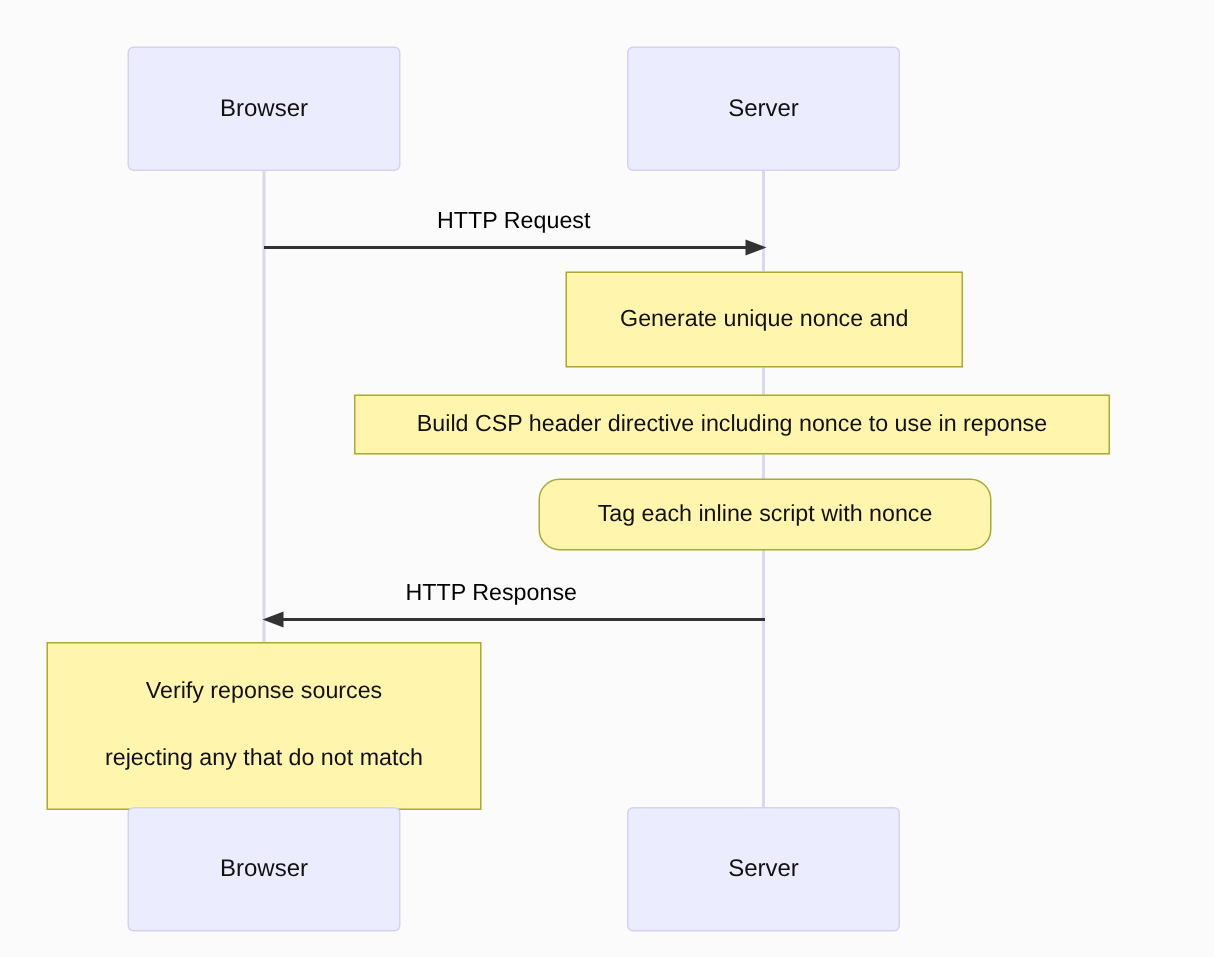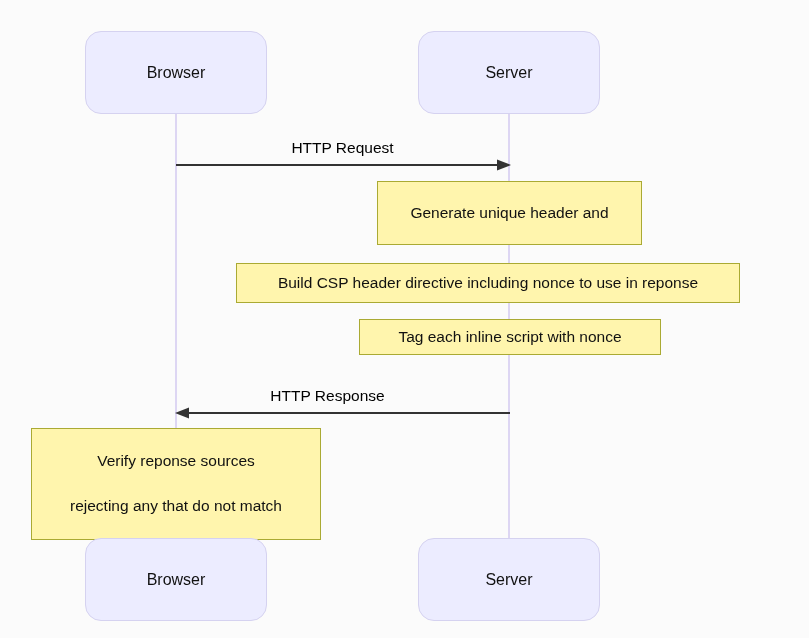--- a/index.html
+++ b/index.html
@@ -21,21 +21,21 @@
   .lifeline {
     position: absolute;
     width: 2px;
     background: #ddd6f3;
   }
   .participant {
     position: absolute;
     box-sizing: border-box;
     background: #ececff;
     border: 1px solid #d5d2f0;
-    border-radius: 16px;
+    border-radius: 4px;
     display: flex;
     align-items: center;
     justify-content: center;
     color: #111111;
     font-size: 16px;
     line-height: 1.2;
   }
   .note {
     position: absolute;
     box-sizing: border-box;
@@ -84,29 +84,29 @@
   <div class="msg-label" style="left:176px; top:139px; width:333px;">HTTP Request</div>
   <div class="msg-arrow" style="left:176px; top:159px; width:335px;">
     <svg width="335" height="12" viewBox="0 0 335 12">
       <line x1="0" y1="6" x2="326" y2="6" stroke="#333333" stroke-width="2"></line>
       <polygon points="335,6 321,0.6 321,11.4" fill="#333333"></polygon>
     </svg>
   </div>
 
   <div class="note" style="left:377px; top:181px; width:265px; height:64px;">
     <span>
-      <span>Generate unique header and</span><br>
+      <span>Generate unique nonce and</span><br>
     </span>
   </div>
 
   <div class="note" style="left:236px; top:263px; width:504px; height:40px;">
     <span>Build CSP header directive including nonce to use in reponse</span>
   </div>
 
-  <div class="note" style="left:359px; top:319px; width:302px; height:36px;">
+  <div class="note" style="left:359px; top:319px; width:302px; height:48px;border-radius:14px;">
     <span>Tag each inline script with nonce</span>
   </div>
 
   <div class="msg-label" style="left:176px; top:387px; width:303px;">HTTP Response</div>
   <div class="msg-arrow" style="left:175px; top:407px; width:335px;">
     <svg width="335" height="12" viewBox="0 0 335 12">
       <line x1="9" y1="6" x2="335" y2="6" stroke="#333333" stroke-width="2"></line>
       <polygon points="0,6 14,0.6 14,11.4" fill="#333333"></polygon>
     </svg>
   </div>

